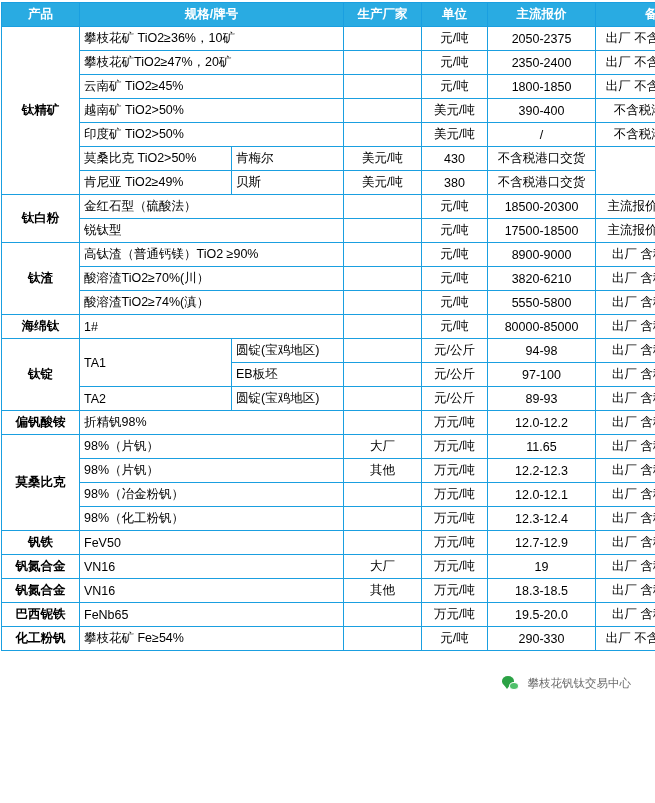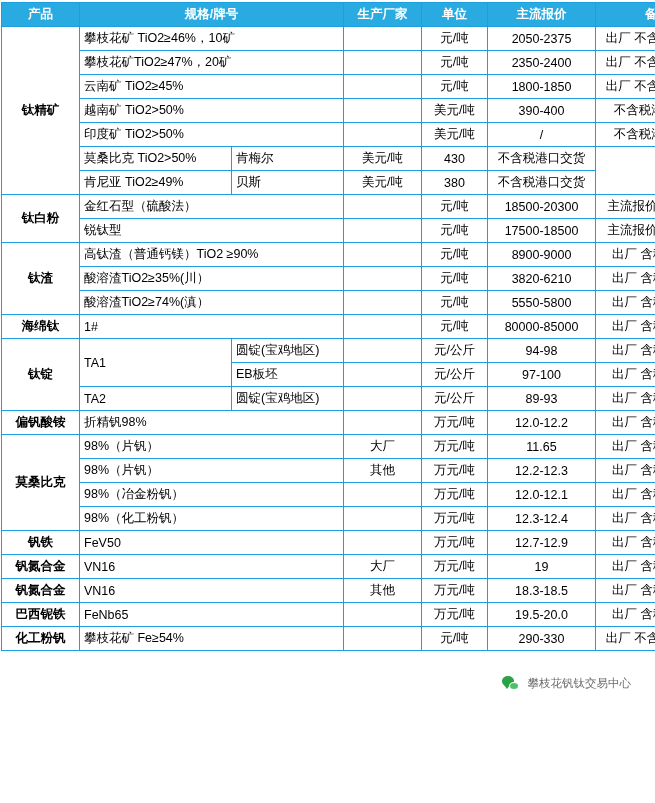--- a/index.html
+++ b/index.html
@@ -142,21 +142,21 @@
         <th colspan="2">规格/牌号</th>
         <th>生产厂家</th>
         <th>单位</th>
         <th>主流报价</th>
         <th>备注</th>
       </tr>
     </thead>
     <tbody id="table-body">
         <tr>
           <td class="cat" rowspan="7">钛精矿</td>
-          <td class="spec" colspan="2">攀枝花矿 TiO2≥46%，10矿</td>
+          <td class="spec" colspan="2">攀枝花矿 TiO2≥36%，10矿</td>
           <td class="maker"></td>
           <td class="unit">元/吨</td>
           <td class="price">2050-2375</td>
           <td class="note">出厂 不含税现金价</td>
         </tr>
         <tr>
           <td class="spec" colspan="2">攀枝花矿TiO2≥47%，20矿</td>
           <td class="maker"></td>
           <td class="unit">元/吨</td>
           <td class="price">2350-2400</td>
@@ -214,21 +214,21 @@
         </tr>
         <tr>
           <td class="cat" rowspan="3">钛渣</td>
           <td class="spec" colspan="2">高钛渣（普通钙镁）TiO2 ≥90%</td>
           <td class="maker"></td>
           <td class="unit">元/吨</td>
           <td class="price">8900-9000</td>
           <td class="note">出厂 含税承兑价</td>
         </tr>
         <tr>
-          <td class="spec" colspan="2">酸溶渣TiO2≥35%(川）</td>
+          <td class="spec" colspan="2">酸溶渣TiO2≥70%(川）</td>
           <td class="maker"></td>
           <td class="unit">元/吨</td>
           <td class="price">3820-6210</td>
           <td class="note">出厂 含税承兑价</td>
         </tr>
         <tr>
           <td class="spec" colspan="2">酸溶渣TiO2≥74%(滇）</td>
           <td class="maker"></td>
           <td class="unit">元/吨</td>
           <td class="price">5550-5800</td>

